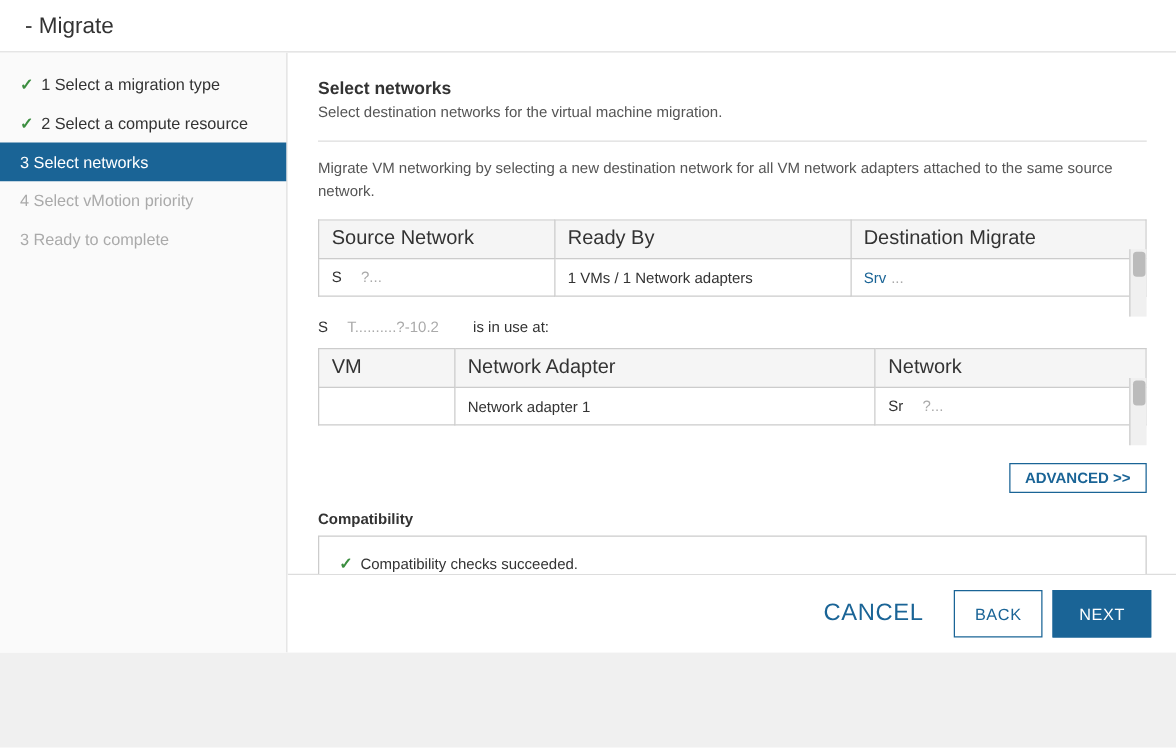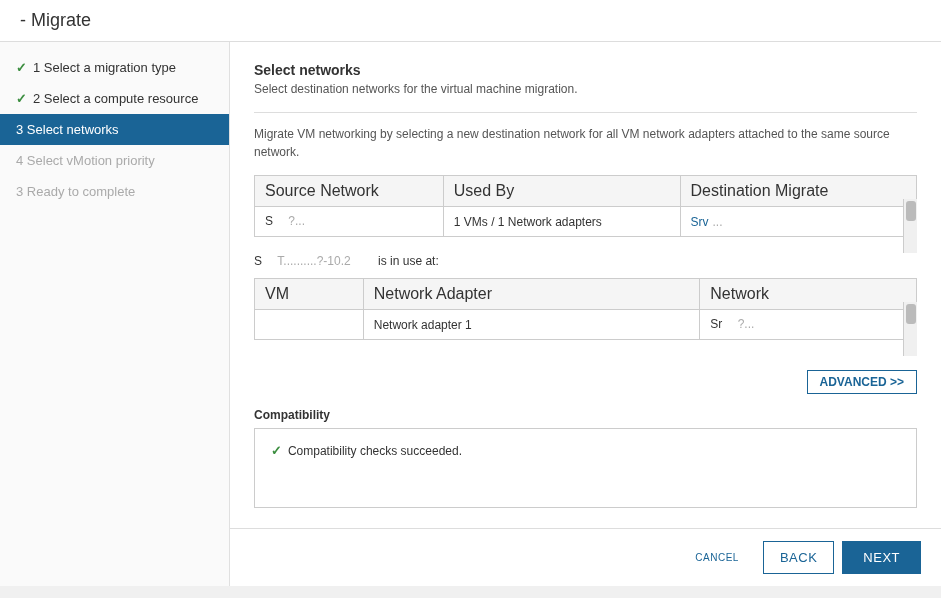--- a/index.html
+++ b/index.html
@@ -7,21 +7,21 @@
       font-family: -apple-system, BlinkMacSystemFont, "Segoe UI", Arial, sans-serif;
       font-size: 13px;
       background: #f0f0f0;
       color: #333;
       height: 598px;
       width: 941px;
       overflow: hidden;
     }
     .window {
       width: 941px;
-      height: 586px;
+      height: 522px;
       background: #fff;
       display: flex;
       flex-direction: column;
     }
     .title-bar {
       background: #fff;
       border-bottom: 1px solid #ddd;
       padding: 10px 20px;
       font-size: 18px;
       font-weight: 300;
@@ -213,21 +213,21 @@
       padding: 12px 20px;
       display: flex;
       justify-content: flex-end;
       gap: 8px;
       background: #fff;
     }
     .btn-cancel {
       background: transparent;
       border: none;
       color: #1a6496;
-      font-size: 10px;
+      font-size: 19px;
       font-weight: 500;
       padding: 8px 16px;
       cursor: pointer;
       text-transform: uppercase;
       letter-spacing: 0.5px;
     }
     .btn-back {
       background: #fff;
       border: 1px solid #1a6496;
       color: #1a6496;
@@ -295,21 +295,21 @@
         <div class="section-title">Select networks</div>
         <div class="section-desc">Select destination networks for the virtual machine migration.</div>
         <hr class="divider">
         <div class="instruction-text">Migrate VM networking by selecting a new destination network for all VM network adapters attached to the same source network.</div>
 
         <div class="table-wrapper">
           <table class="network-table">
             <thead>
               <tr>
                 <th>Source Network</th>
-                <th>Used By</th>
+                <th>Ready By</th>
                 <th style="padding-right:20px;">Destination Migrate</th>
               </tr>
             </thead>
             <tbody>
               <tr>
                 <td>
                   <span>S</span>
                   <span style="color:#aaa;">　?...</span>
                 </td>
                 <td>1 VMs / 1 Network adapters</td>

